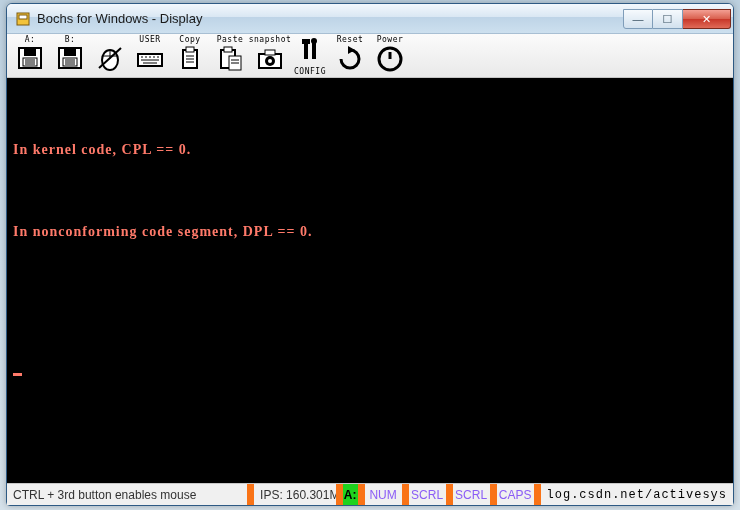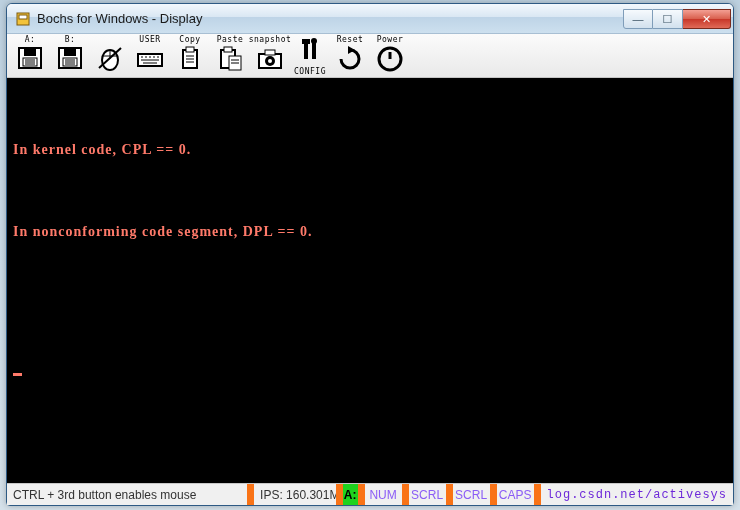--- a/index.html
+++ b/index.html
@@ -74,21 +74,21 @@
     font-family: Tahoma, sans-serif; font-size: 12px; color: #333;
   }
   .stat {
     padding: 3px 6px; border-right: 7px solid #f97316;
     display: flex; align-items: center;
   }
   .stat.hint { width: 275px; }
   .stat.ips { width: 97px; overflow: hidden; white-space: nowrap; }
   .stat.drive { background: #1ed21e; color:#000; width: 22px; justify-content:center; font-weight:bold; }
   .stat.ind { color:#8b5cf6; width: 44px; justify-content:center; }
-  .stat.wm { color:#6d28d9; flex:1; border-right:none; font-family:"Courier New",monospace; letter-spacing:1px; }
+  .stat.wm { color:#000000; flex:1; border-right:none; font-family:"Courier New",monospace; letter-spacing:1px; }
 </style>
 </head>
 <body>
 
 <div class="wnd">
   <div class="titlebar">
     <span class="titleicon">
       <svg viewBox="0 0 16 16">
           <rect x="2" y="2" width="12" height="12" fill="#f3c33a" stroke="#7a5a10"></rect>
           <rect x="4" y="4" width="8" height="4" fill="#fff" stroke="#7a5a10"></rect>

